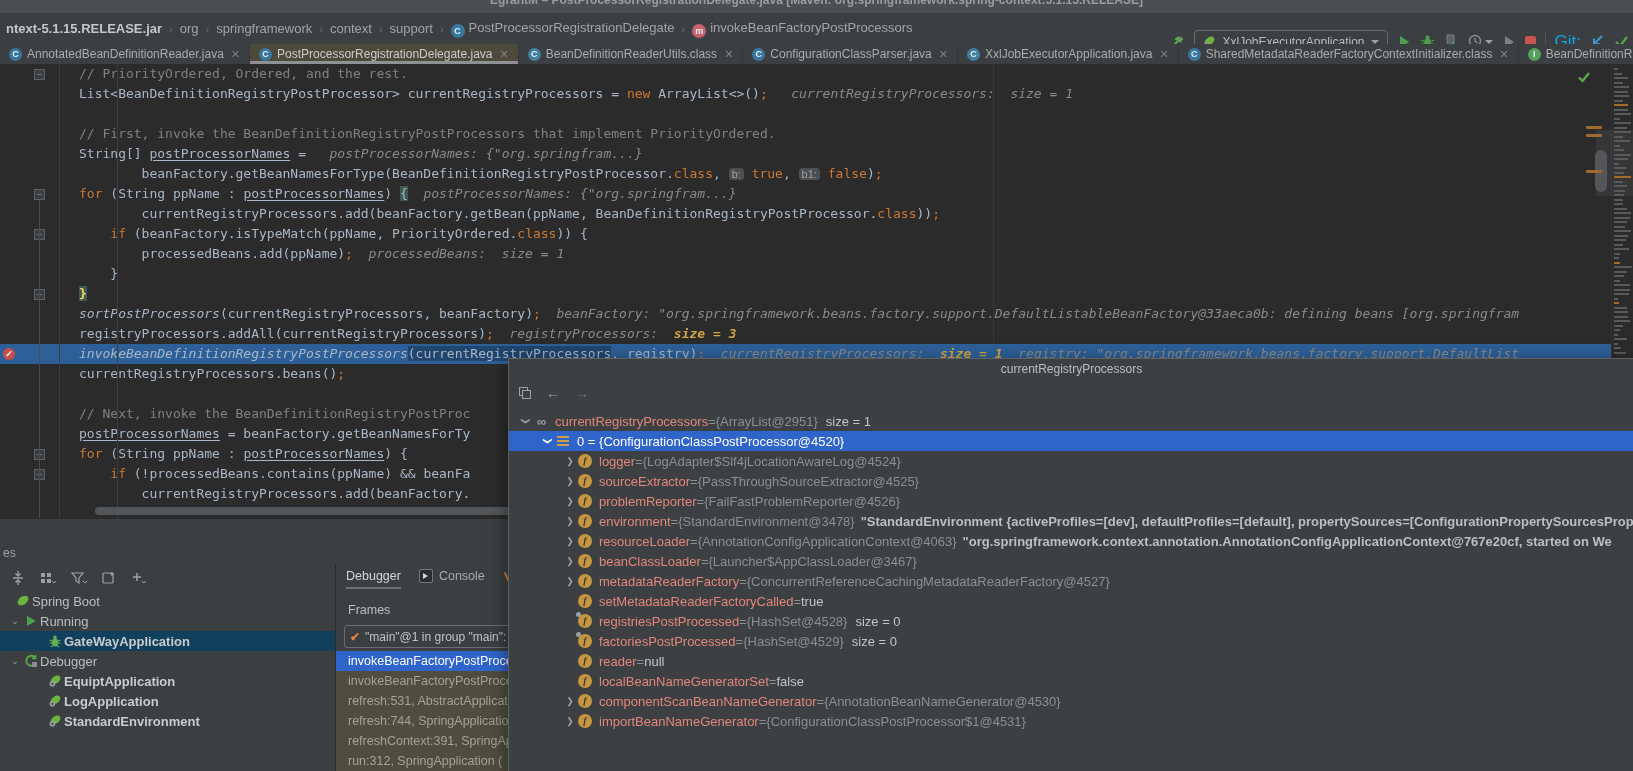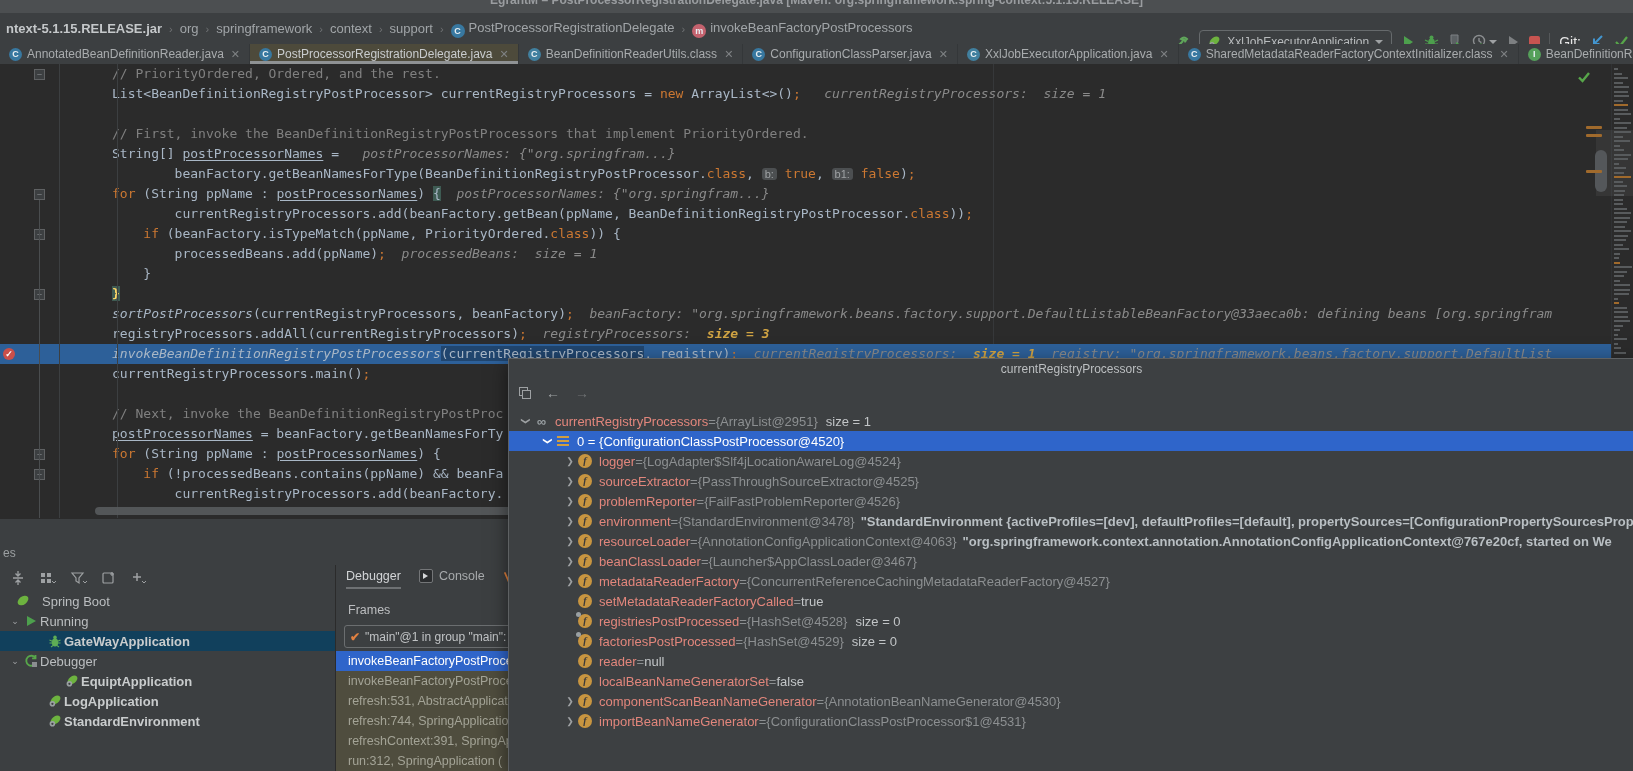--- a/index.html
+++ b/index.html
@@ -20,38 +20,38 @@
   .ic-class{background:#3878a0;}
   .ic-method{background:#c4626e;}
   .ic-iface{background:#55a05a;}
   .ic-classc{background:#41809f;}
 
   #runbar{position:absolute;right:4px;top:13px;height:31px;display:flex;align-items:center;gap:9px;}
   #runbar svg{display:block;}
   .pill{display:flex;align-items:center;gap:6px;border:1px solid #666a6c;border-radius:4px;height:22px;padding:0 8px;color:#b9bcbe;font-size:12px;}
   .caret{width:0;height:0;border-left:4px solid transparent;border-right:4px solid transparent;border-top:4px solid #9ea1a3;}
   .vsep{width:1px;height:18px;background:#55585a;}
-  .gitlbl{color:#e5e5e5;font-size:14px;}
+  .gitlbl{color:#0ea5e9;font-size:17px;}
   .stop-sq{width:11px;height:11px;background:#c75450;border-radius:2px;}
 
   
   #tabbar{position:absolute;left:0;top:44px;width:100%;height:20px;background:#3c3f41;display:flex;overflow:hidden;}
   .etab{display:flex;align-items:center;gap:5px;padding:0 9px;font-size:12px;color:#a9acae;border-right:1px solid #343739;white-space:nowrap;position:relative;}
   .etab.active{background:#4d4a3b;color:#c9ccce;}
   .etab.active::after{content:"";position:absolute;left:0;right:0;bottom:0;height:3px;background:#8f9294;}
   .etab .x{color:#7f8284;font-size:11px;margin-left:2px;}
   .etab .badge-ic{margin-right:0;width:13px;height:13px;}
 
   
   #editor{position:absolute;left:0;top:64px;width:100%;height:454px;background:#2b2b2b;overflow:hidden;}
   .gut-sep{position:absolute;top:0;bottom:0;width:1px;background:#3c3f41;z-index:4;}
   #marginguide{position:absolute;left:993px;top:0;bottom:0;width:1px;background:#36383a;z-index:0;}
   #foldline{position:absolute;left:39px;top:136px;height:330px;width:1px;background:#4a4d4f;z-index:4;}
   #code{position:absolute;left:0;top:0;width:100%;}
-  .code-line{position:relative;height:20px;line-height:20px;padding-left:112px;white-space:pre;
+  .code-line{position:relative;height:20px;line-height:20px;padding-left:79px;white-space:pre;
     font-family:"DejaVu Sans Mono","Liberation Mono",monospace;font-size:13px;font-weight:500;color:#a9b7c6;z-index:1;}
   .code-line.cur{background:#2d6099;}
   .cm{color:#808080;}
   .kw{color:#cc7832;}
   .it{font-style:italic;}
   .un{text-decoration:underline;text-underline-offset:2px;}
   .h{color:#8a8a8a;font-style:italic;font-weight:400;}
   .hv{color:#d0a343;font-style:italic;font-weight:700;}
   .bdg{background:#4c4f51;color:#9fa2a4;border-radius:3px;padding:0 3px;font-size:11px;font-style:normal;font-family:"Liberation Sans",sans-serif;}
   .mb{background:#3e5b53;}
@@ -262,21 +262,21 @@
         <div class="code-line"><span class="pl">        beanFactory.getBeanNamesForType(BeanDefinitionRegistryPostProcessor.</span><span class="kw">class</span><span class="pl">, </span><span class="bdg">b:</span><span class="pl"> </span><span class="kw">true</span><span class="pl">, </span><span class="bdg">b1:</span><span class="pl"> </span><span class="kw">false</span><span class="pl">)</span><span class="kw">;</span></div>
         <div class="code-line"><span class="fold"></span><span class="kw">for</span><span class="pl"> (String ppName : </span><span class="un">postProcessorNames</span><span class="pl">) </span><span class="mb">{</span><span class="h">  postProcessorNames: {"org.springfram...}</span></div>
         <div class="code-line"><span class="pl">        currentRegistryProcessors.add(beanFactory.getBean(ppName, BeanDefinitionRegistryPostProcessor.</span><span class="kw">class</span><span class="pl">))</span><span class="kw">;</span></div>
         <div class="code-line"><span class="fold"></span><span class="pl">    </span><span class="kw">if</span><span class="pl"> (beanFactory.isTypeMatch(ppName, PriorityOrdered.</span><span class="kw">class</span><span class="pl">)) {</span></div>
         <div class="code-line"><span class="pl">        processedBeans.add(ppName)</span><span class="kw">;</span><span class="h">  processedBeans:  size = 1</span></div>
         <div class="code-line"><span class="pl">    }</span></div>
         <div class="code-line"><span class="fold"></span><span class="my">}</span></div>
         <div class="code-line"><span class="it">sortPostProcessors</span><span class="pl">(currentRegistryProcessors, beanFactory)</span><span class="kw">;</span><span class="h">  beanFactory: "org.springframework.beans.factory.support.DefaultListableBeanFactory@33aeca0b: defining beans [org.springfram</span></div>
         <div class="code-line"><span class="pl">registryProcessors.addAll(currentRegistryProcessors)</span><span class="kw">;</span><span class="h">  registryProcessors:  </span><span class="hv">size = 3</span></div>
         <div class="code-line cur"><span class="bp"></span><span class="it">invokeBeanDefinitionRegistryPostProcessors</span><span class="tksel">(currentRegistryProcessors</span><span class="pl">, registry)</span><span class="kw">;</span><span class="h">  currentRegistryProcessors:  </span><span class="hv">size = 1</span><span class="h">  registry: "org.springframework.beans.factory.support.DefaultList</span></div>
-        <div class="code-line"><span class="pl">currentRegistryProcessors.main()</span><span class="kw">;</span></div>
+        <div class="code-line"><span class="pl">currentRegistryProcessors.beans()</span><span class="kw">;</span></div>
         <div class="code-line"></div>
         <div class="code-line"><span class="cm">// Next, invoke the BeanDefinitionRegistryPostProc</span></div>
         <div class="code-line"><span class="un">postProcessorNames</span><span class="pl"> = beanFactory.getBeanNamesForTy</span></div>
         <div class="code-line"><span class="fold"></span><span class="kw">for</span><span class="pl"> (String ppName : </span><span class="un">postProcessorNames</span><span class="pl">) {</span></div>
         <div class="code-line"><span class="fold"></span><span class="pl">    </span><span class="kw">if</span><span class="pl"> (!processedBeans.contains(ppName) &amp;&amp; beanFa</span></div>
         <div class="code-line"><span class="pl">        currentRegistryProcessors.add(beanFactory.</span></div>
       </div>
     <div class="gut-sep" style="left:59px;"></div>
     <div class="gut-sep" style="left:117px;"></div>
     <div id="foldline"></div>
@@ -390,21 +390,21 @@
           </svg>
         </span>
       <span>
           <svg width="18" height="16" viewBox="0 0 18 16">
             <path d="M7 3 v8 M3 7 h8" stroke="#9ea1a3" stroke-width="1.5"></path>
             <path d="M12 11 l2 2 2 -2" stroke="#9ea1a3" fill="none"></path>
           </svg>
         </span>
     </div>
     <div id="svc-tree">
-        <div class="svc-row" style="padding-left: 14px; gap: 10px;">
+        <div class="svc-row" style="padding-left: 14px;">
           <span class="sicon">
             <svg width="14" height="14" viewBox="0 0 14 14">
               <ellipse cx="7" cy="6.5" rx="6" ry="4" transform="rotate(-38 7 6.5)" fill="#6db33f"></ellipse>
             </svg>
           </span>
           <span class="lbl">Spring Boot</span>
         </div>
         <div class="svc-row" style="padding-left: 8px;">
           <span class="chev">⌄</span>
           <span class="sicon">
@@ -428,21 +428,21 @@
           <span class="chev">⌄</span>
           <span class="sicon">
             <svg width="14" height="14" viewBox="0 0 14 14">
               <path d="M11.5 4 A5 5 0 1 0 12 8.5" stroke="#57a64a" stroke-width="1.8" fill="none"></path>
               <path d="M11.5 1 v3.4 h-3.4" fill="none" stroke="#57a64a" stroke-width="1.8"></path>
               <rect x="8" y="8" width="5" height="5" fill="#8b8e90"></rect>
             </svg>
           </span>
           <span class="lbl">Debugger</span>
         </div>
-        <div class="svc-row" style="padding-left: 46px; margin-left: 17px;">
+        <div class="svc-row" style="padding-left: 46px;">
           <span class="sicon">
             <svg width="14" height="14" viewBox="0 0 14 14">
               <ellipse cx="7.5" cy="6" rx="5.5" ry="3.6" transform="rotate(-38 7.5 6)" fill="#6db33f"></ellipse>
               <circle cx="4.4" cy="9.8" r="2.8" fill="#9aa0a2"></circle>
               <circle cx="4.4" cy="9.8" r="1.1" fill="#3c3f41"></circle>
             </svg>
           </span>
           <span class="lbl b">EquiptApplication</span>
         </div>
         <div class="svc-row" style="padding-left: 46px;">

